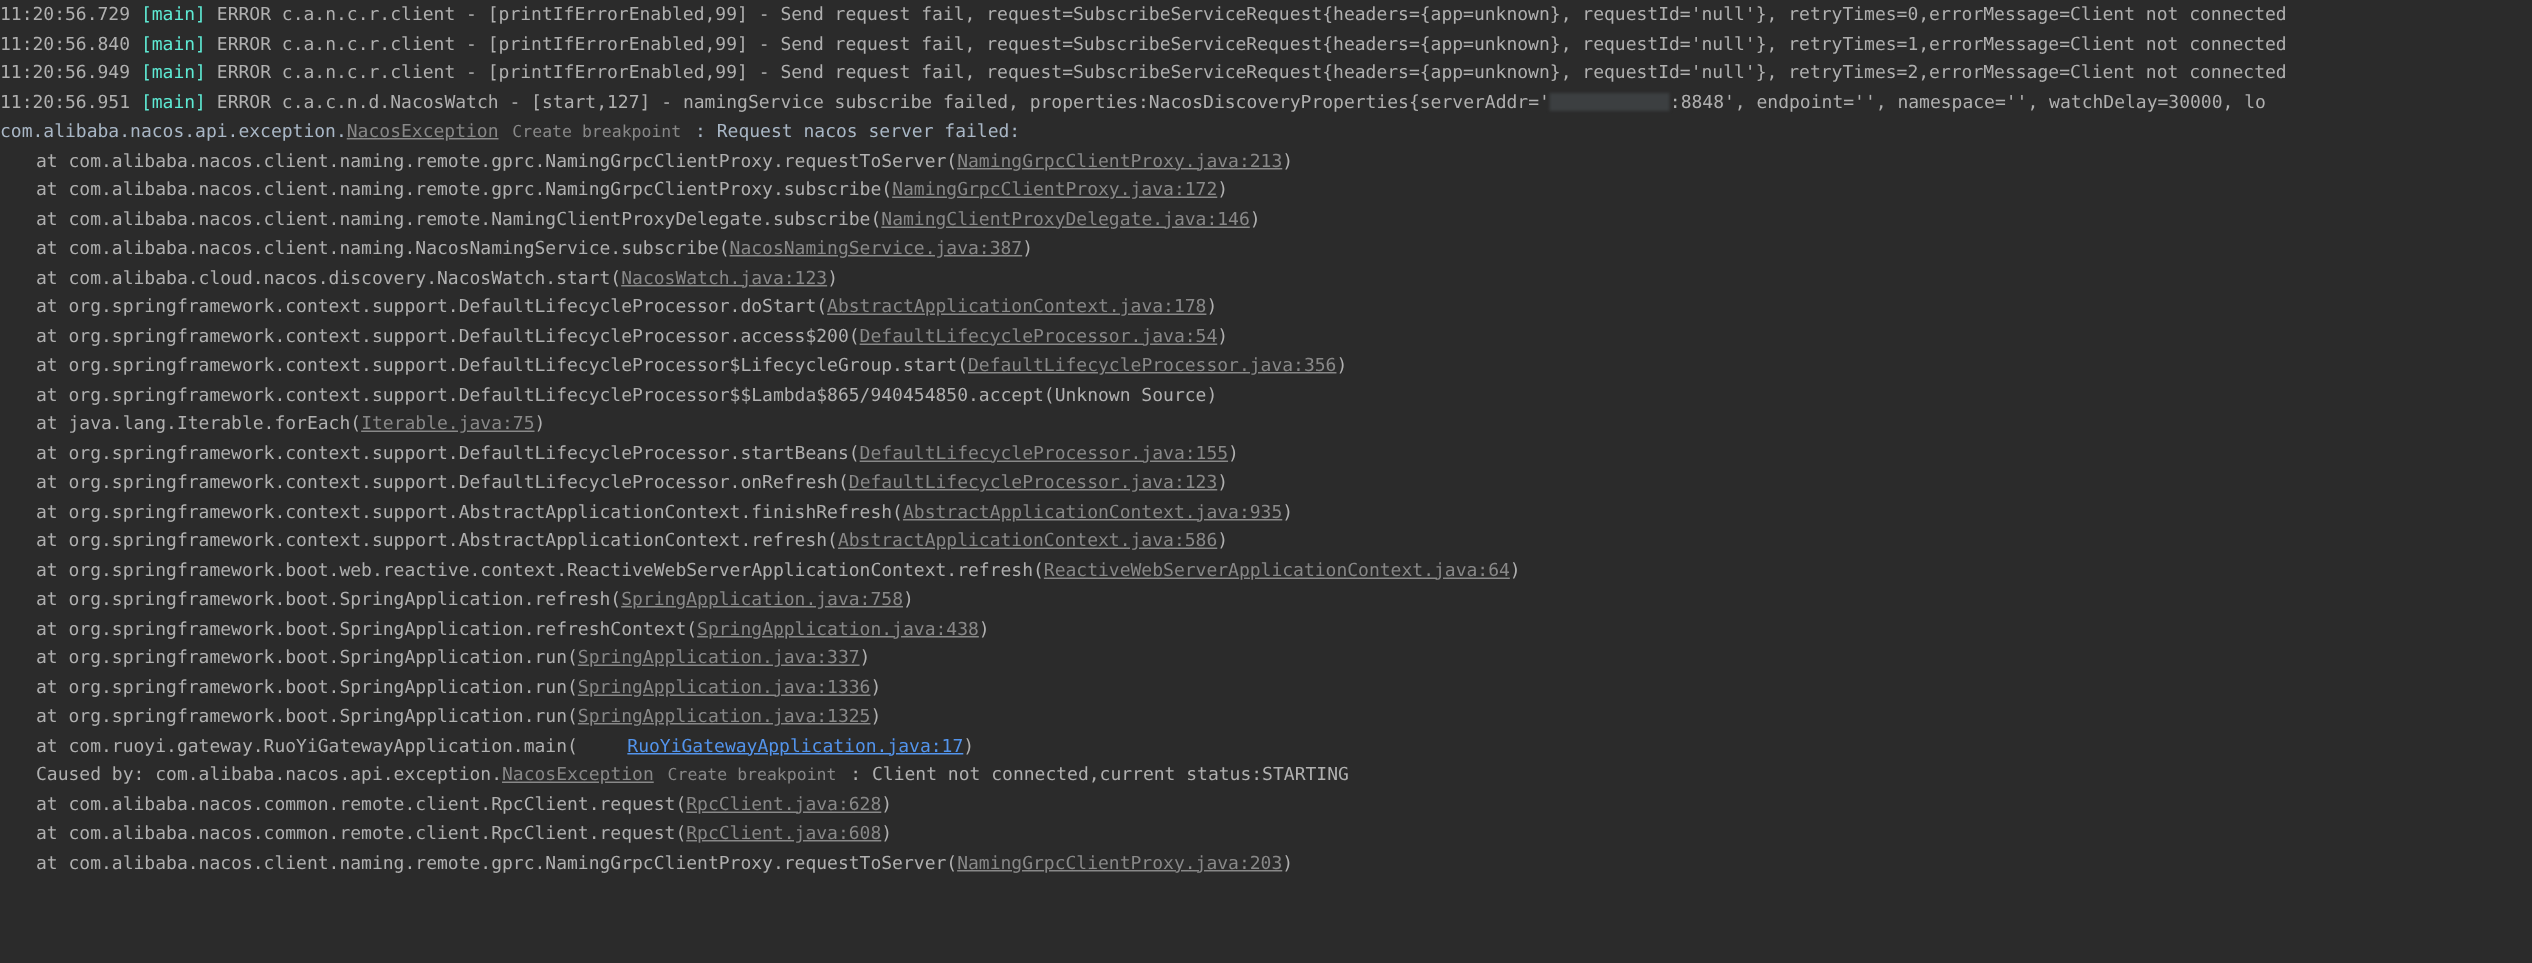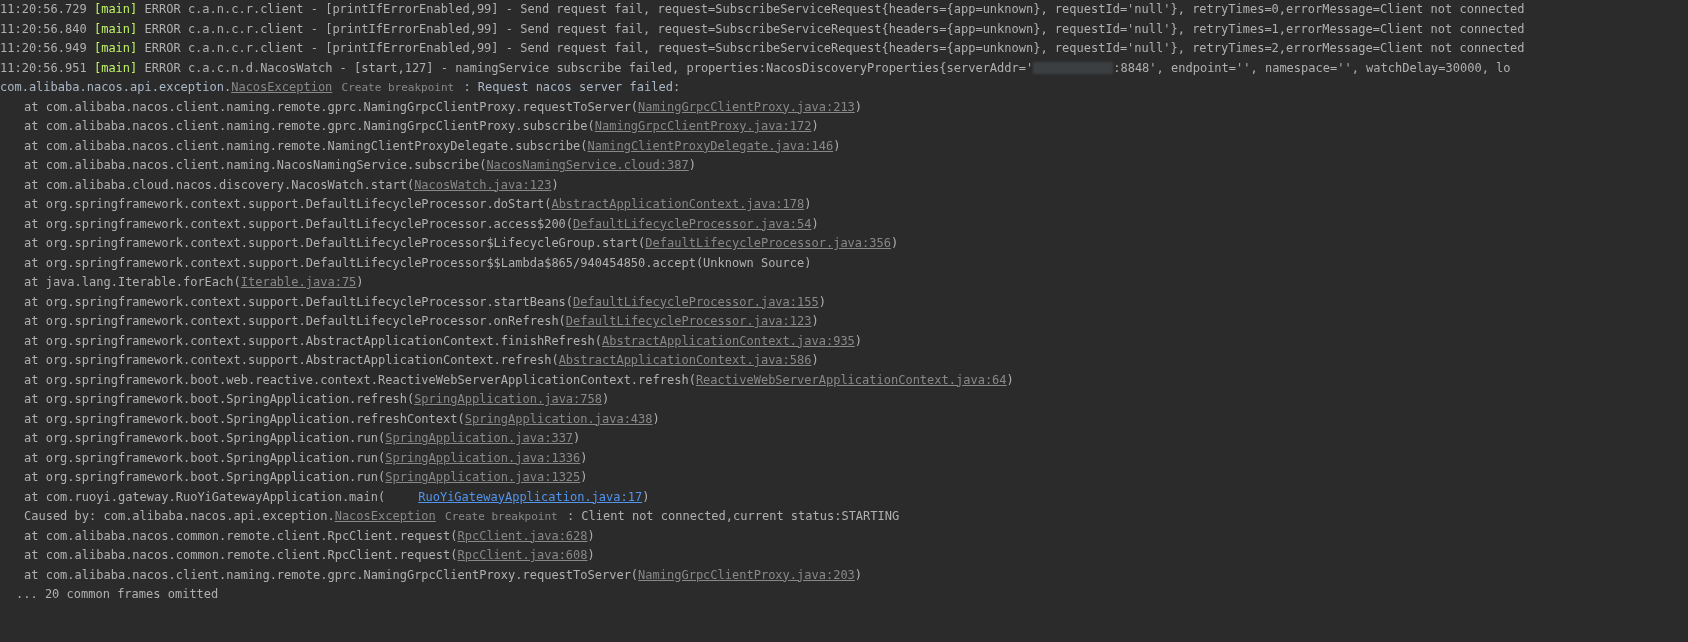--- a/index.html
+++ b/index.html
@@ -17,21 +17,21 @@
       padding: 0;
     }
     .line {
       display: block;
       white-space: pre;
     }
     .error-line {
       color: #b0b0b0;
     }
     .timestamp { color: #b0b0b0; }
-    .thread { color: #bef264; }
+    .thread { color: #5eead4; }
     .level-error { color: #b0b0b0; }
     .logger { color: #b0b0b0; }
     .location { color: #b0b0b0; }
     .msg { color: #b0b0b0; }
     .link {
       color: #888888;
       text-decoration: underline;
       cursor: pointer;
     }
     .link-blue {
@@ -69,21 +69,21 @@
 
 <div class="console-output" id="console-root">
     <div class="line error-line"><span class="timestamp">11:20:56.729</span> <span class="thread">[main]</span> <span class="level-error">ERROR</span> <span class="logger">c.a.n.c.r.client</span> - <span class="location">[printIfErrorEnabled,99]</span> - <span class="msg">Send request fail, request=SubscribeServiceRequest{headers={app=unknown}, requestId='null'}, retryTimes=0,errorMessage=Client not connected</span></div>
     <div class="line error-line"><span class="timestamp">11:20:56.840</span> <span class="thread">[main]</span> <span class="level-error">ERROR</span> <span class="logger">c.a.n.c.r.client</span> - <span class="location">[printIfErrorEnabled,99]</span> - <span class="msg">Send request fail, request=SubscribeServiceRequest{headers={app=unknown}, requestId='null'}, retryTimes=1,errorMessage=Client not connected</span></div>
     <div class="line error-line"><span class="timestamp">11:20:56.949</span> <span class="thread">[main]</span> <span class="level-error">ERROR</span> <span class="logger">c.a.n.c.r.client</span> - <span class="location">[printIfErrorEnabled,99]</span> - <span class="msg">Send request fail, request=SubscribeServiceRequest{headers={app=unknown}, requestId='null'}, retryTimes=2,errorMessage=Client not connected</span></div>
     <div class="line error-line"><span class="timestamp">11:20:56.951</span> <span class="thread">[main]</span> <span class="level-error">ERROR</span> <span class="logger">c.a.c.n.d.NacosWatch</span> - <span class="location">[start,127]</span> - <span class="msg"><span>namingService subscribe failed, properties:NacosDiscoveryProperties{serverAddr='</span><span class="redacted"></span><span>:8848', endpoint='', namespace='', watchDelay=30000, lo</span></span></div>
     <div class="line"><span>com.alibaba.nacos.api.exception.</span><span class="link">NacosException</span> <span class="breakpoint">Create breakpoint</span><span> : Request nacos server failed: </span></div>
     <div class="line at-line"><span>at com.alibaba.nacos.client.naming.remote.gprc.NamingGrpcClientProxy.requestToServer(</span><span class="link">NamingGrpcClientProxy.java:213</span><span>)</span></div>
     <div class="line at-line"><span>at com.alibaba.nacos.client.naming.remote.gprc.NamingGrpcClientProxy.subscribe(</span><span class="link">NamingGrpcClientProxy.java:172</span><span>)</span></div>
     <div class="line at-line"><span>at com.alibaba.nacos.client.naming.remote.NamingClientProxyDelegate.subscribe(</span><span class="link">NamingClientProxyDelegate.java:146</span><span>)</span></div>
-    <div class="line at-line"><span>at com.alibaba.nacos.client.naming.NacosNamingService.subscribe(</span><span class="link">NacosNamingService.cloud:387</span><span>)</span></div>
+    <div class="line at-line"><span>at com.alibaba.nacos.client.naming.NacosNamingService.subscribe(</span><span class="link">NacosNamingService.java:387</span><span>)</span></div>
     <div class="line at-line"><span>at com.alibaba.cloud.nacos.discovery.NacosWatch.start(</span><span class="link">NacosWatch.java:123</span><span>)</span></div>
     <div class="line at-line"><span>at org.springframework.context.support.DefaultLifecycleProcessor.doStart(</span><span class="link">AbstractApplicationContext.java:178</span><span>)</span></div>
     <div class="line at-line"><span>at org.springframework.context.support.DefaultLifecycleProcessor.access$200(</span><span class="link">DefaultLifecycleProcessor.java:54</span><span>)</span></div>
     <div class="line at-line"><span>at org.springframework.context.support.DefaultLifecycleProcessor$LifecycleGroup.start(</span><span class="link">DefaultLifecycleProcessor.java:356</span><span>)</span></div>
     <div class="line at-line"><span>at org.springframework.context.support.DefaultLifecycleProcessor$$Lambda$865/940454850.accept(Unknown Source)</span></div>
     <div class="line at-line"><span>at java.lang.Iterable.forEach(</span><span class="link">Iterable.java:75</span><span>)</span></div>
     <div class="line at-line"><span>at org.springframework.context.support.DefaultLifecycleProcessor.startBeans(</span><span class="link">DefaultLifecycleProcessor.java:155</span><span>)</span></div>
     <div class="line at-line"><span>at org.springframework.context.support.DefaultLifecycleProcessor.onRefresh(</span><span class="link">DefaultLifecycleProcessor.java:123</span><span>)</span></div>
     <div class="line at-line"><span>at org.springframework.context.support.AbstractApplicationContext.finishRefresh(</span><span class="link">AbstractApplicationContext.java:935</span><span>)</span></div>
     <div class="line at-line"><span>at org.springframework.context.support.AbstractApplicationContext.refresh(</span><span class="link">AbstractApplicationContext.java:586</span><span>)</span></div>
@@ -91,14 +91,13 @@
     <div class="line at-line"><span>at org.springframework.boot.SpringApplication.refresh(</span><span class="link">SpringApplication.java:758</span><span>)</span></div>
     <div class="line at-line"><span>at org.springframework.boot.SpringApplication.refreshContext(</span><span class="link">SpringApplication.java:438</span><span>)</span></div>
     <div class="line at-line"><span>at org.springframework.boot.SpringApplication.run(</span><span class="link">SpringApplication.java:337</span><span>)</span></div>
     <div class="line at-line"><span>at org.springframework.boot.SpringApplication.run(</span><span class="link">SpringApplication.java:1336</span><span>)</span></div>
     <div class="line at-line"><span>at org.springframework.boot.SpringApplication.run(</span><span class="link">SpringApplication.java:1325</span><span>)</span></div>
     <div class="line at-line"><span>at com.ruoyi.gateway.RuoYiGatewayApplication.main(</span><span class="link-blue">RuoYiGatewayApplication.java:17</span><span>)</span></div>
     <div class="line caused-line"><span>Caused by: com.alibaba.nacos.api.exception.</span><span class="link">NacosException</span> <span class="breakpoint">Create breakpoint</span><span> : Client not connected,current status:STARTING</span></div>
     <div class="line at-line"><span>at com.alibaba.nacos.common.remote.client.RpcClient.request(</span><span class="link">RpcClient.java:628</span><span>)</span></div>
     <div class="line at-line"><span>at com.alibaba.nacos.common.remote.client.RpcClient.request(</span><span class="link">RpcClient.java:608</span><span>)</span></div>
     <div class="line at-line"><span>at com.alibaba.nacos.client.naming.remote.gprc.NamingGrpcClientProxy.requestToServer(</span><span class="link">NamingGrpcClientProxy.java:203</span><span>)</span></div>
-    <div class="line at-line" style="padding-left: 16px;"><span>... 20 common frames omitted</span></div>
   </div>
 
 </body></html>

